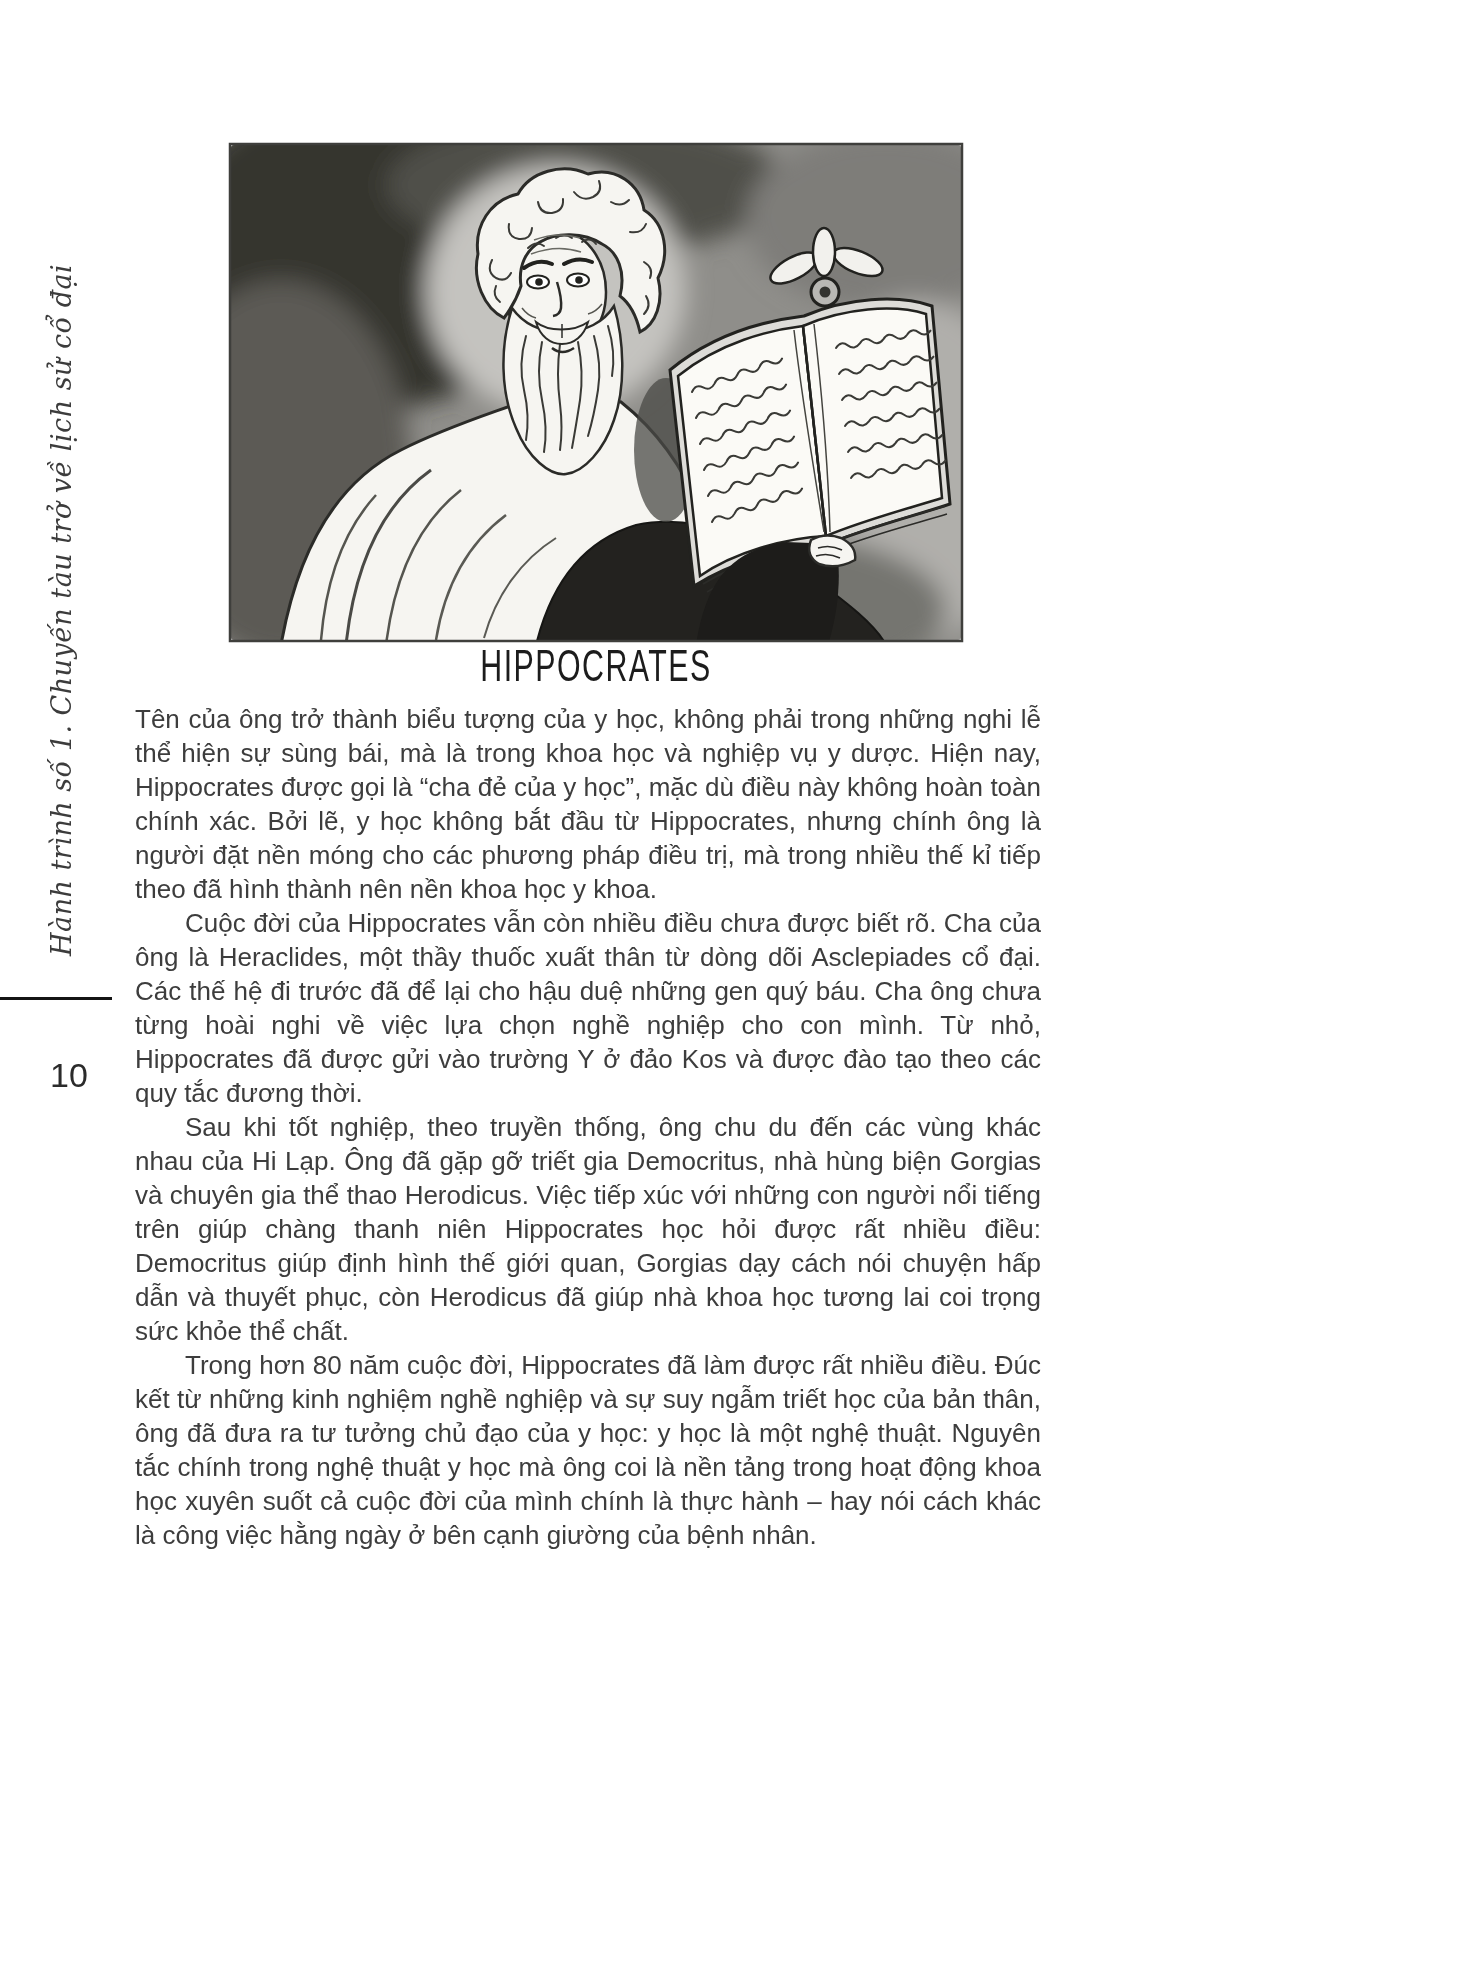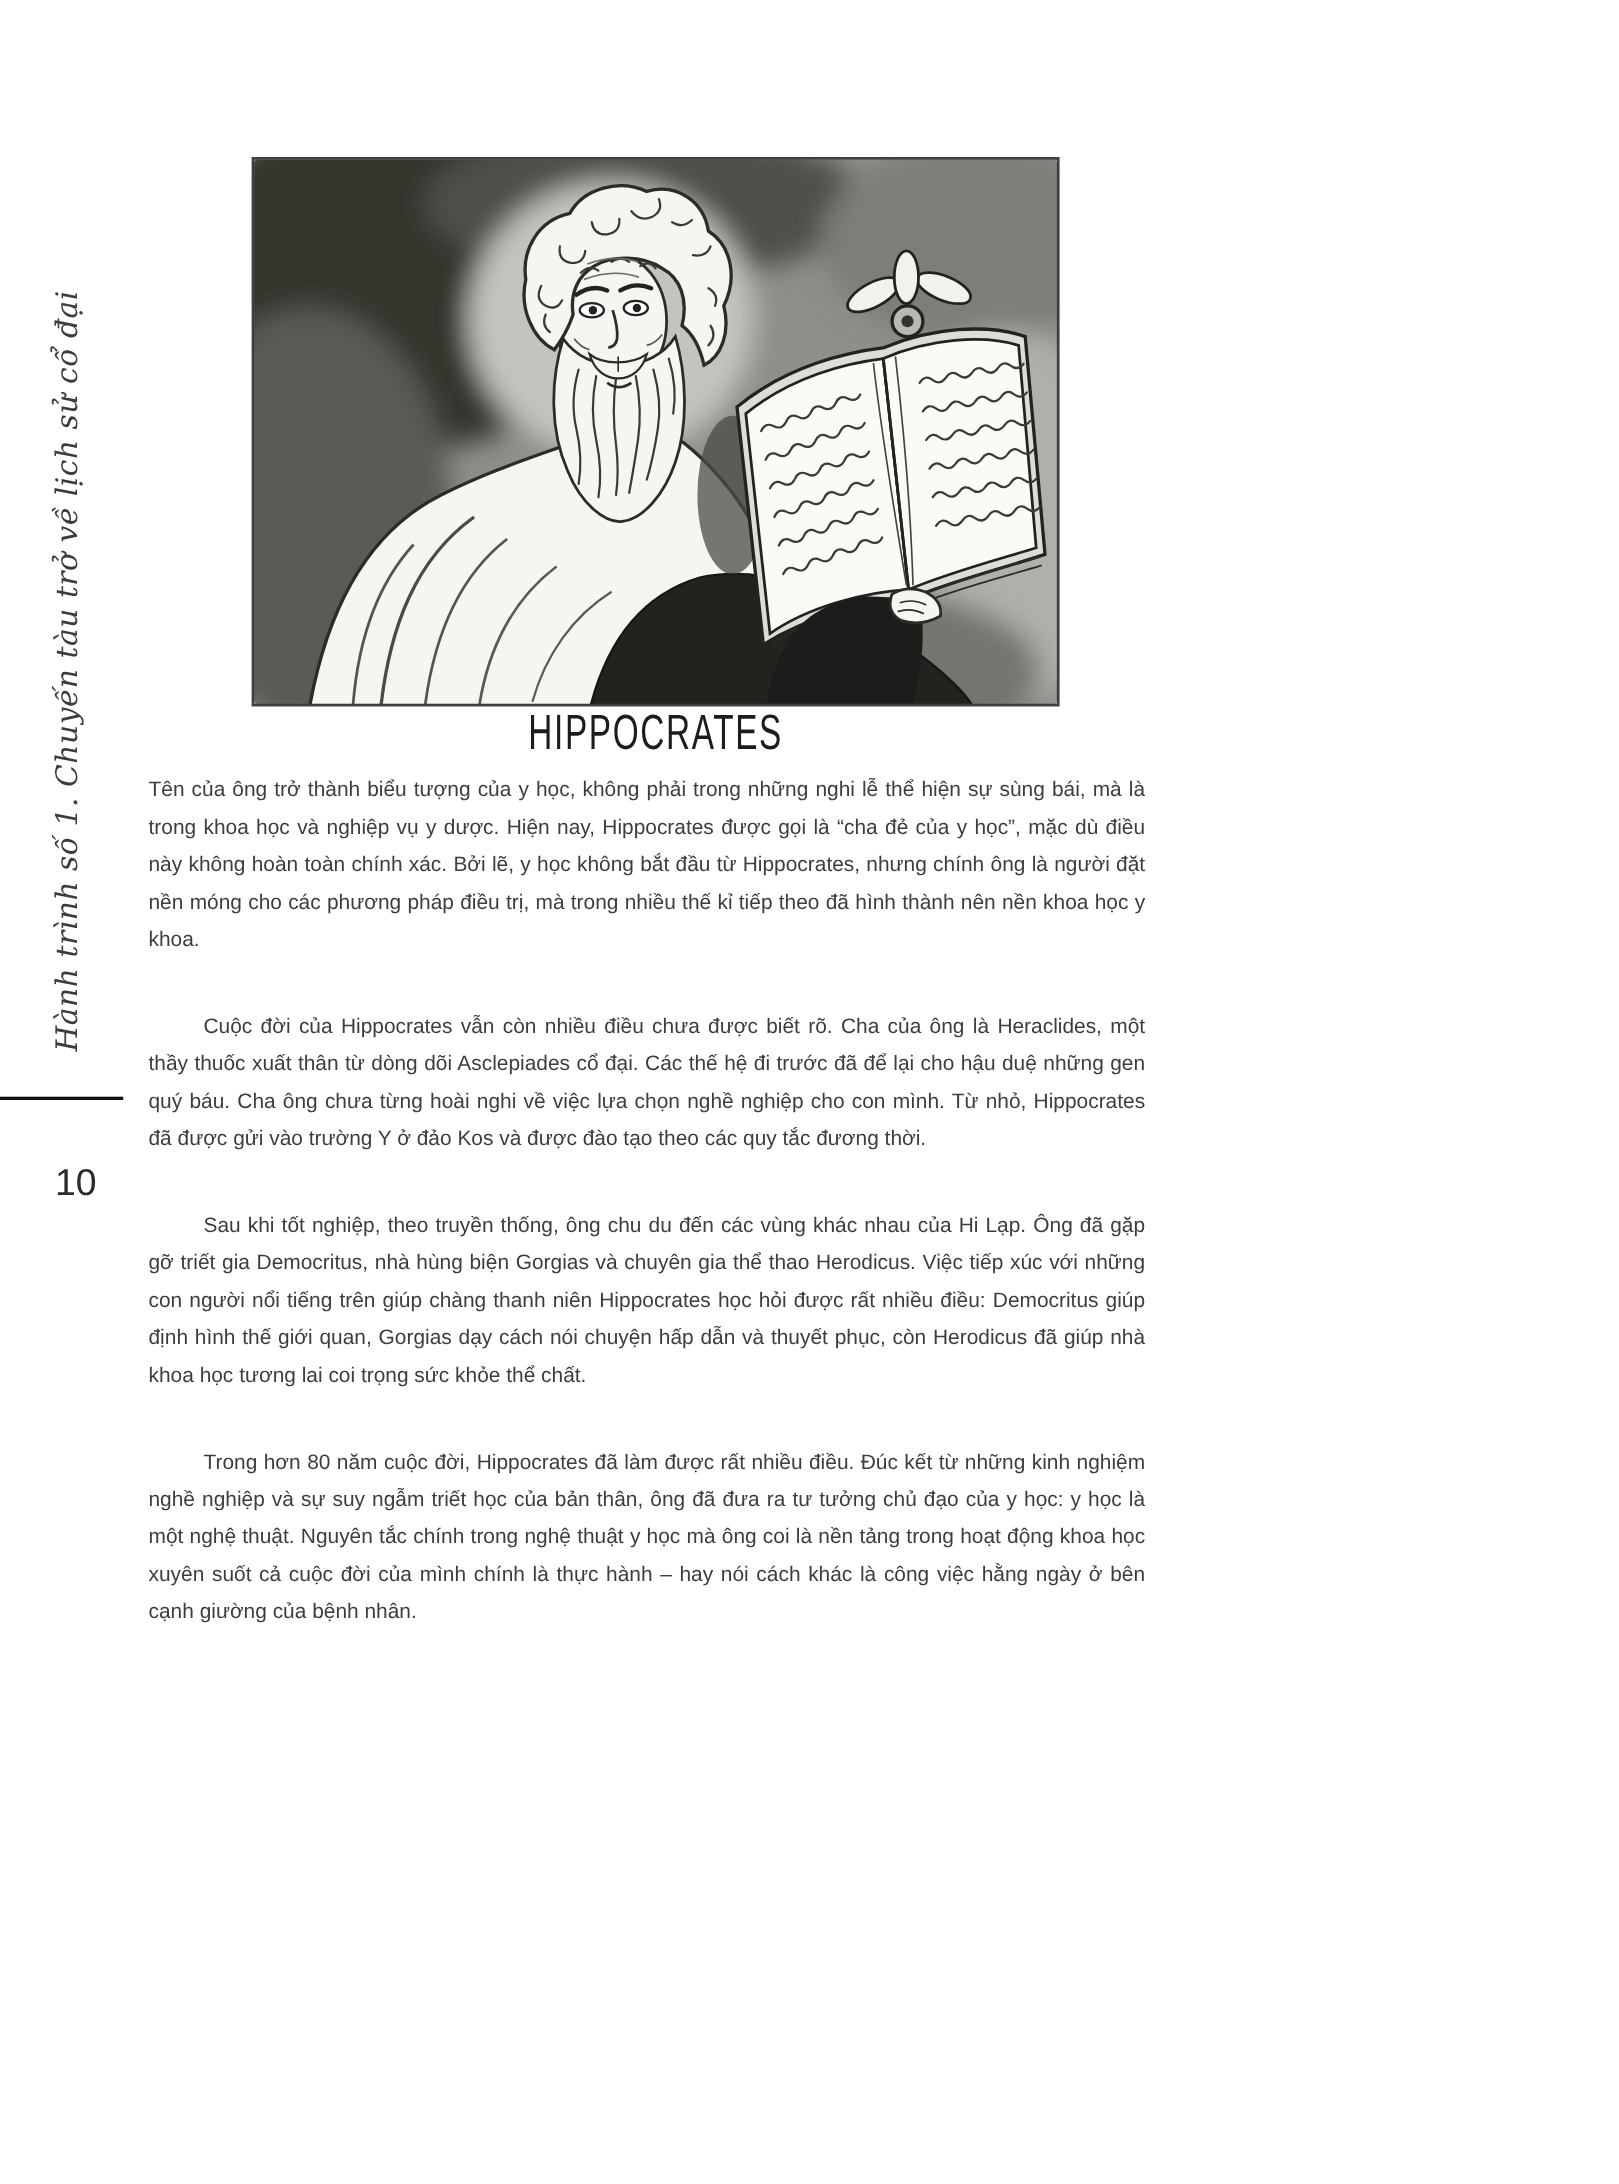--- a/index.html
+++ b/index.html
@@ -26,24 +26,24 @@
     position:absolute; left:226px; top:140px; width:740px; height:505px;
   }
   .title {
     position:absolute; left:226px; top:640px; width:740px; text-align:center;
     font-size:41px; font-weight:500; letter-spacing:2px; color:#1c1c1c;
     transform:scale(0.74,1.1); transform-origin:center top;
     font-family:"Liberation Sans","DejaVu Sans",sans-serif;
   }
   .body-text {
     position:absolute; left:135px; top:702px; width:906px;
-    font-size:19px; line-height:34px; color:#3d3d3d; text-align:justify;
+    font-size:26px; line-height:34px; color:#3d3d3d; text-align:justify;
   }
   .body-text p { margin:0; }
-  .body-text p.indent { text-indent:50px;margin-top:45px; }
+  .body-text p.indent { text-indent:50px; }
 </style>
 </head>
 <body>
 
 <div class="page">
 
   <div class="sidebar-text">Hành trình số 1. Chuyến tàu trở về lịch sử cổ đại</div>
   <div class="divider"></div>
   <div class="page-number">10</div>
 

